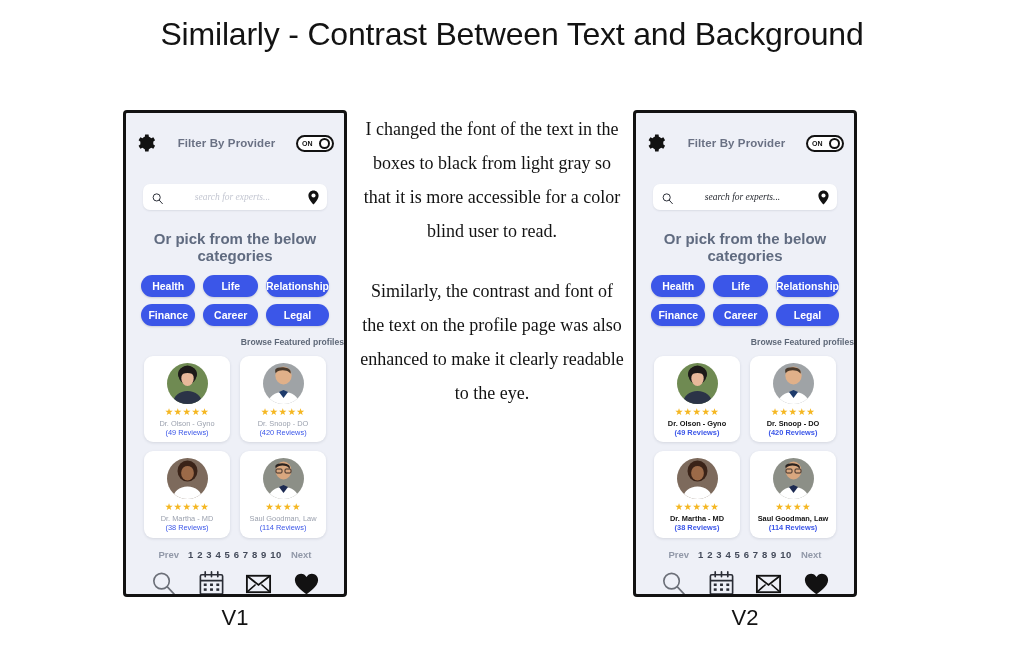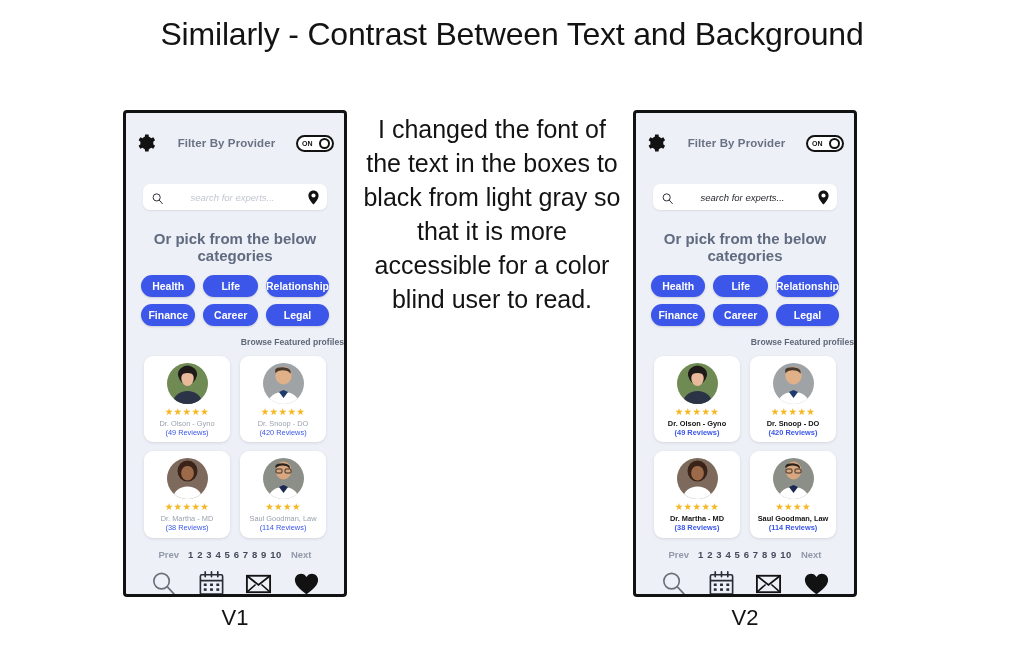--- a/index.html
+++ b/index.html
@@ -93,21 +93,21 @@
   .toggle-knob {
     width: 11px;
     height: 11px;
     border: 2px solid #121212;
     border-radius: 50%;
     box-sizing: border-box;
     background: #fff;
   }
 
   
-  .search-wrap { padding: 11px 17px; }
+  .search-wrap { padding: 11px 17px; font-family: Liberation Serif, serif; }
   .search-bar {
     height: 26px;
     background: #ffffff;
     border-radius: 7px;
     display: flex;
     align-items: center;
     padding: 0 5px 0 8px;
     box-sizing: border-box;
     box-shadow: 0 1px 2px rgba(40,45,70,0.10);
   }
@@ -220,23 +220,24 @@
   }
   .nav-ico { width: 29px; height: 29px; }
 
   
   .notes {
     position: absolute;
     left: 358px;
     top: 112px;
     width: 268px;
     text-align: center;
-    font-size: 25px;
+    font-size: 18px;
     line-height: 34px;
     color: #131313;
+    font-family: Liberation Serif, serif;
   }
   .notes p { margin: 0; }
   .notes p + p { margin-top: 26px; }
 </style>
 </head>
 <body>
 
 <div class="page-title">Similarly - Contrast Between Text and Background</div>
 
 <div class="phone phone-v1 v1">
@@ -388,20 +389,21 @@
       <svg viewBox="0 0 30 30" width="29" height="29">
           <path fill="#121212" d="M15 26S3 18.6 3 11.6C3 7.9 5.9 5 9.4 5c2.3 0 4.4 1.3 5.6 3.3C16.2 6.3 18.3 5 20.6 5 24.1 5 27 7.9 27 11.6 27 18.6 15 26 15 26z"></path>
         </svg>
     </span>
   </div>
 </div>
 <div class="caption caption-v1">V1</div>
 
 <div class="notes">
   <p>I changed the font of the text in the boxes to black from light gray so that it is more accessible for a color blind user to read.</p>
+  <p>Similarly, the contrast and font of the text on the profile page was also enhanced to make it clearly readable to the eye.</p>
 </div>
 
 <div class="phone phone-v2 v2">
 
   <div class="hdr">
     <span class="gear-icon">
       <svg viewBox="0 0 24 24" width="22" height="22">
           <path fill="#121212" d="M12 8.2a3.8 3.8 0 100 7.6 3.8 3.8 0 000-7.6zm0 5.8a2 2 0 110-4 2 2 0 010 4z"></path>
           <path fill="#121212" d="M20 12c0-.5-.05-1-.14-1.46l2.04-1.5-1.9-3.3-2.37.95a7.9 7.9 0 00-2.5-1.45L14.8 2.8h-3.8l-.33 2.44a7.9 7.9 0 00-2.5 1.45l-2.37-.95-1.9 3.3 2.04 1.5a8 8 0 000 2.92l-2.04 1.5 1.9 3.3 2.37-.95a7.9 7.9 0 002.5 1.45l.33 2.44h3.8l.33-2.44a7.9 7.9 0 002.5-1.45l2.37.95 1.9-3.3-2.04-1.5c.09-.46.14-.96.14-1.46z"></path>
         </svg>

